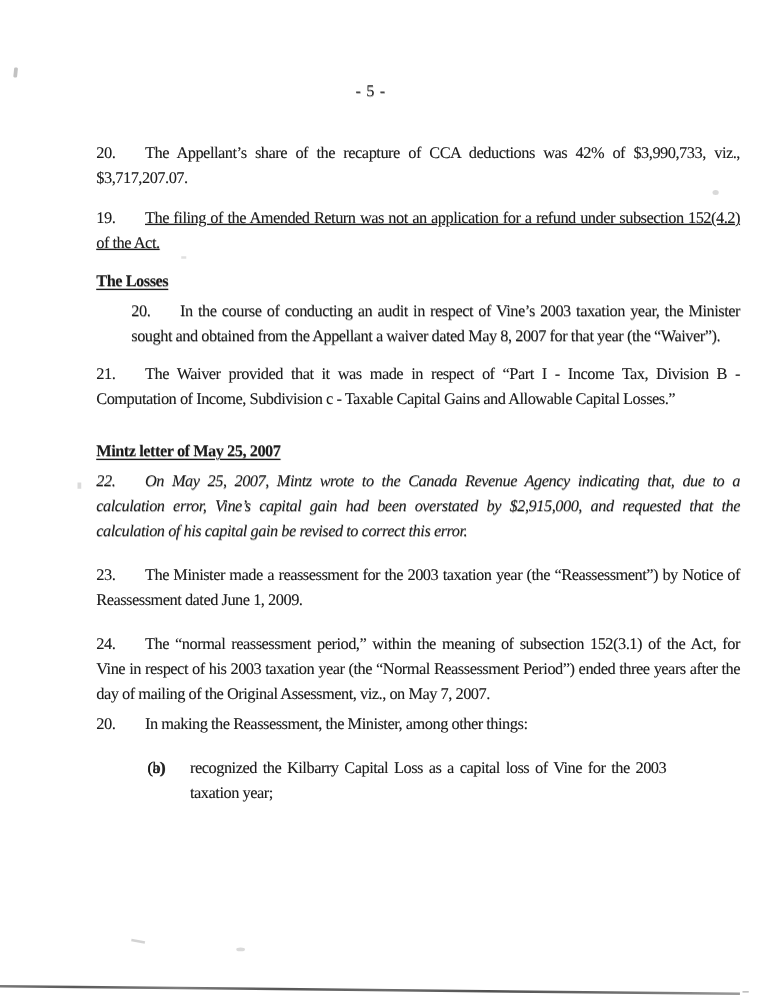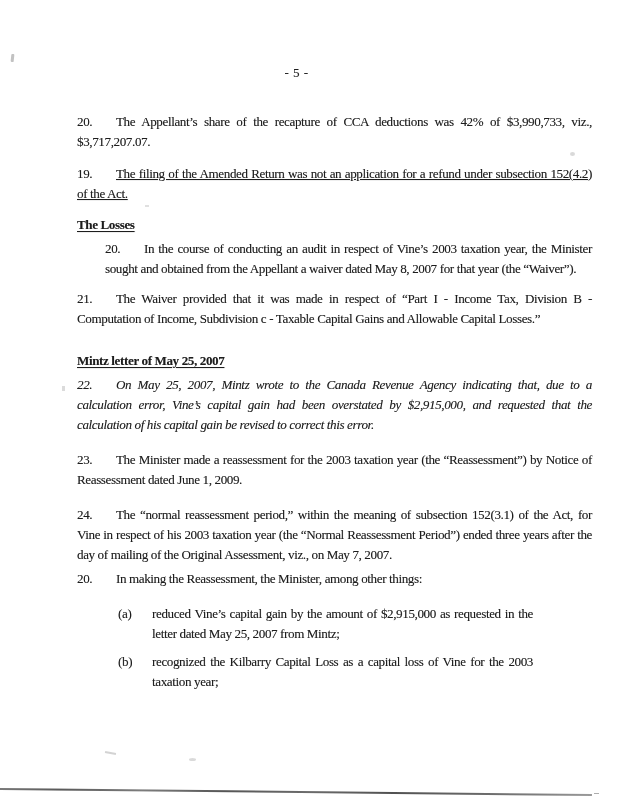--- a/index.html
+++ b/index.html
@@ -108,21 +108,21 @@
 
     <p class="b-p22"><span class="pnum">22.</span><span>On May 25, 2007, Mintz wrote to the Canada Revenue Agency indicating that, due to a calculation error, Vine’s capital gain had been overstated by $2,915,000, and requested that the calculation of his capital gain be revised to correct this error.</span></p>
 
 
     <p class="b-p23"><span class="pnum">23.</span><span>The Minister made a reassessment for the 2003 taxation year (the “Reassessment”) by Notice of Reassessment dated June 1, 2009.</span></p>
 
     <p class="b-p24"><span class="pnum">24.</span><span>The “normal reassessment period,” within the meaning of subsection 152(3.1) of the Act, for Vine in respect of his 2003 taxation year (the “Normal Reassessment Period”) ended three years after the day of mailing of the Original Assessment, </span><span class="viz">viz.,</span><span> on May 7, 2007.</span></p>
 
     <p class="b-p25"><span class="pnum">20.</span><span>In making the Reassessment, the Minister, among other things:</span></p>
 
-    <p class="subpara b-a"><span class="sublabel">(a)</span><span>reduced Vine’s capital gain by the amount of $2,915,000 as requested in the letter dated May 25, 2007 from Mintz;</span></p>
+    <p class="subpara b-a"><span class="sublabel">(a)</span></p>
 
     <p class="subpara b-b"><span class="sublabel">(b)</span><span>recognized the Kilbarry Capital Loss as a capital loss of Vine for the 2003 taxation year;</span></p>
 
   </div>
 
   <div class="artifact bottomline"></div>
   <div class="artifact linedot"></div>
 
 </div>
 

